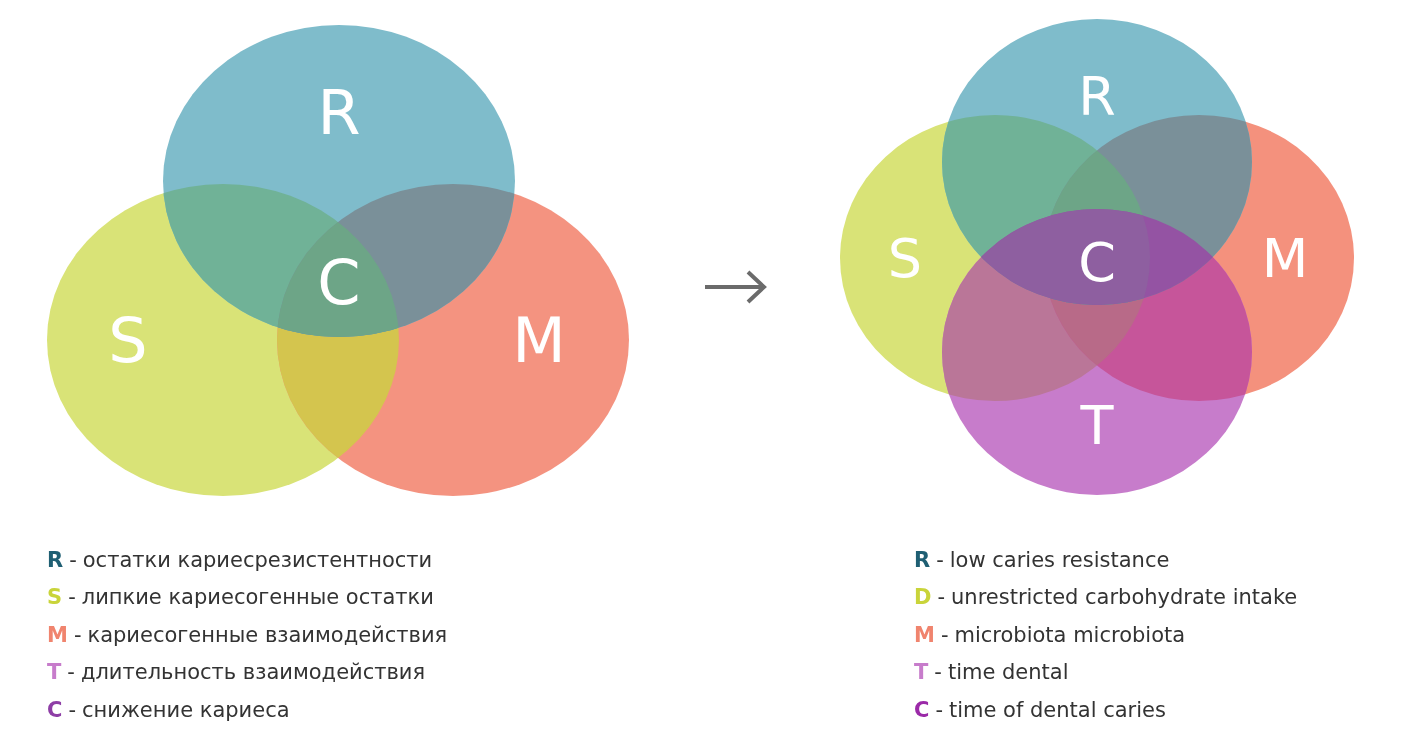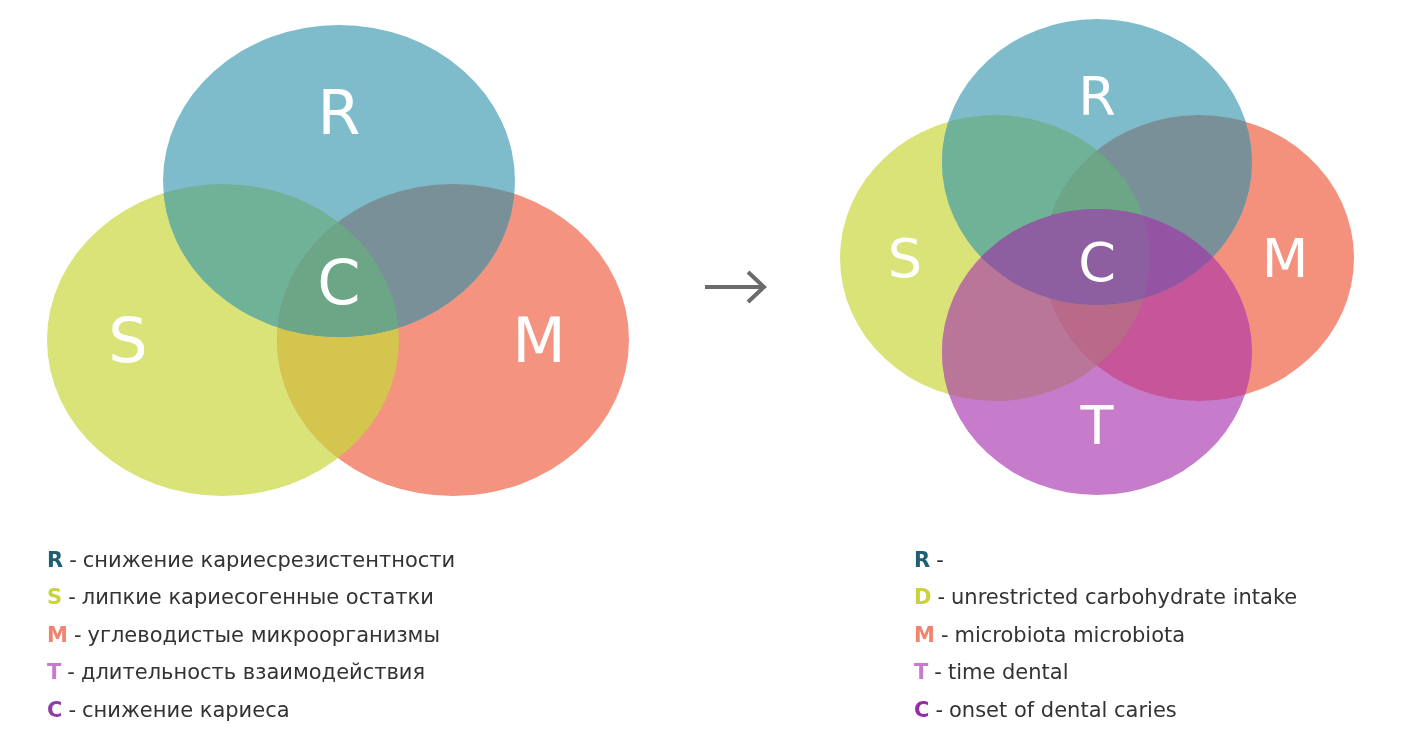--- a/index.html
+++ b/index.html
@@ -101,62 +101,63 @@
 
 <svg class="arrow" width="70" height="40">
   <line x1="3" y1="19" x2="62" y2="19" stroke="#6b6b6b" stroke-width="4"></line>
   <polyline points="46,4 62,19 46,34" fill="none" stroke="#6b6b6b" stroke-width="4"></polyline>
 </svg>
 
 <div class="legend" id="legend-left">
   <div class="legend-row">
     <span class="legend-key" style="color:#1f5f73">R</span>
     <span class="legend-sep">-</span>
-    <span>снижение кариесрезистентности</span>
+    <span>остатки кариесрезистентности</span>
   </div>
   <div class="legend-row">
     <span class="legend-key" style="color:#c9d43a">S</span>
     <span class="legend-sep">-</span>
     <span>липкие кариесогенные остатки</span>
   </div>
   <div class="legend-row">
     <span class="legend-key" style="color:#f0846e">M</span>
     <span class="legend-sep"> -</span>
-    <span>углеводистые микроорганизмы</span>
+    <span>кариесогенные взаимодействия</span>
   </div>
   <div class="legend-row">
     <span class="legend-key" style="color:#c77ccb">T</span>
     <span class="legend-sep">-</span>
     <span>длительность взаимодействия</span>
   </div>
   <div class="legend-row">
     <span class="legend-key" style="color:#8e3ea6">C</span>
     <span class="legend-sep">-</span>
     <span>снижение кариеса</span>
   </div>
 </div>
 
 <div class="legend" id="legend-right">
   <div class="legend-row">
     <span class="legend-key" style="color:#1f5f73">R</span>
     <span class="legend-sep">-</span>
+    <span>low caries resistance</span>
   </div>
   <div class="legend-row">
     <span class="legend-key" style="color:#c9d43a">D</span>
     <span class="legend-sep">-</span>
     <span>unrestricted carbohydrate intake</span>
   </div>
   <div class="legend-row">
     <span class="legend-key" style="color:#f0846e">M</span>
     <span class="legend-sep"> -</span>
     <span>microbiota microbiota</span>
   </div>
   <div class="legend-row">
     <span class="legend-key" style="color:#c77ccb">T</span>
     <span class="legend-sep">-</span>
     <span>time dental</span>
   </div>
   <div class="legend-row">
     <span class="legend-key" style="color:#9b2aa8">C</span>
     <span class="legend-sep">-</span>
-    <span>onset of dental caries</span>
+    <span>time of dental caries</span>
   </div>
 </div>
 
 </body></html>

